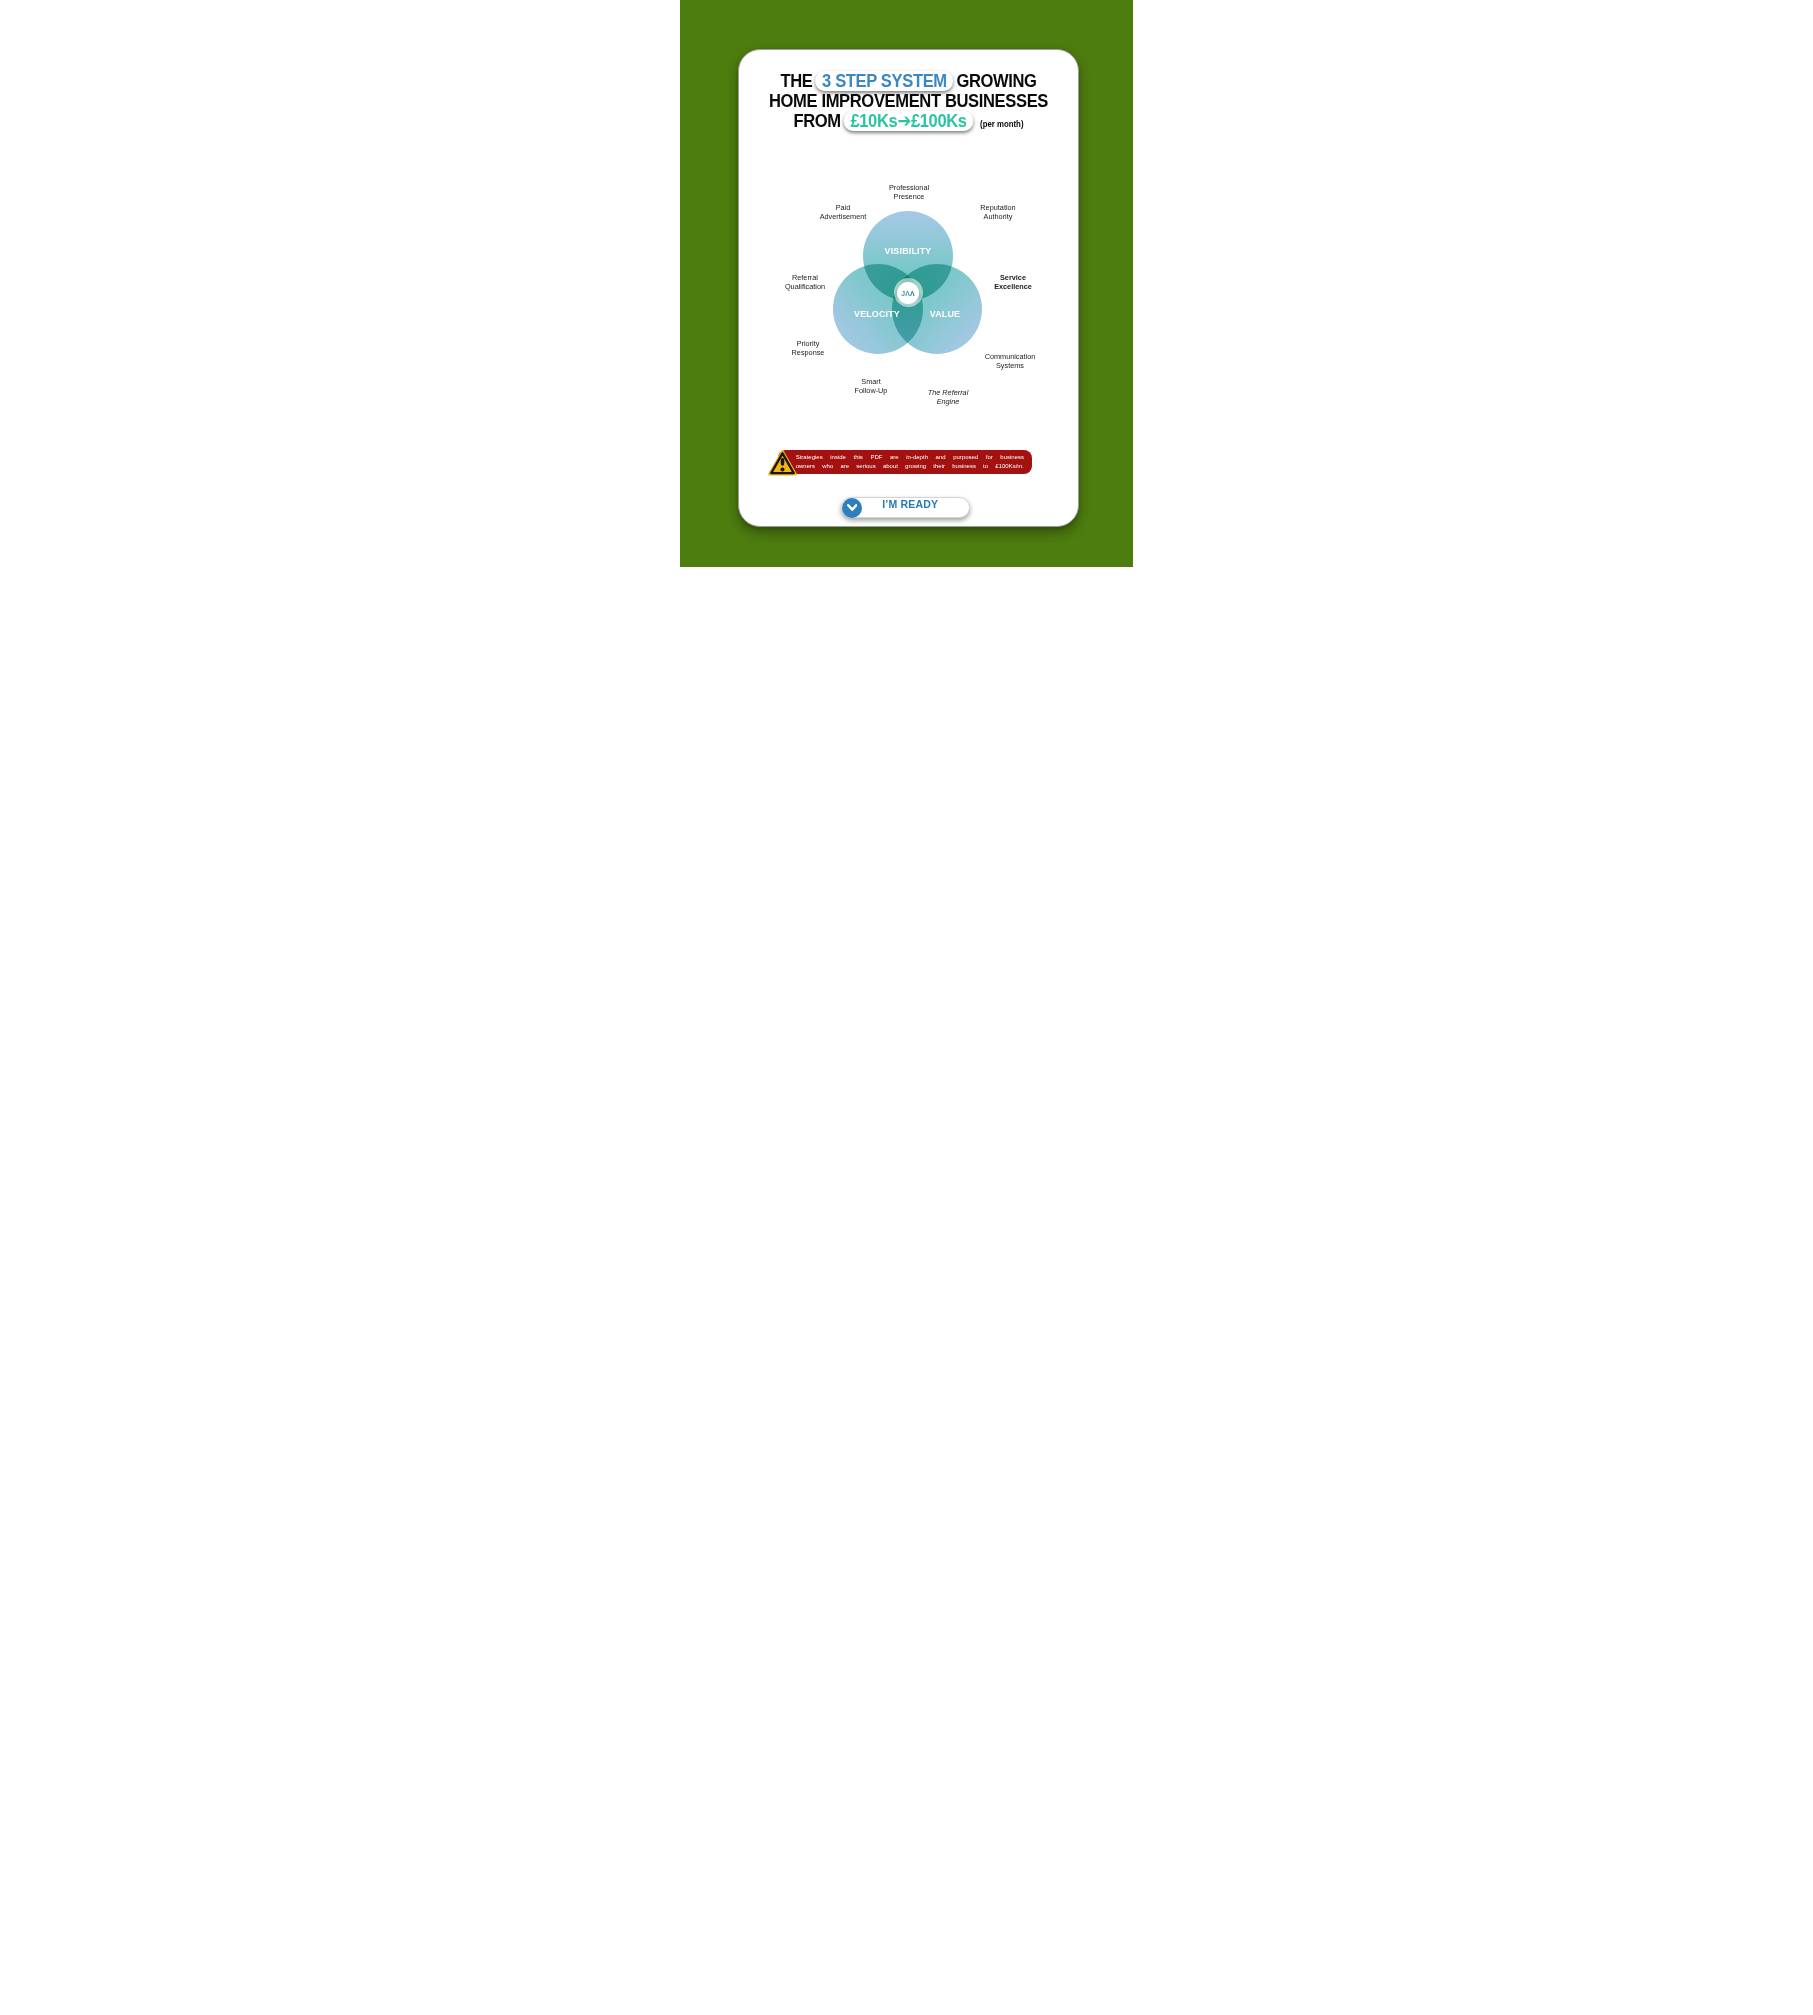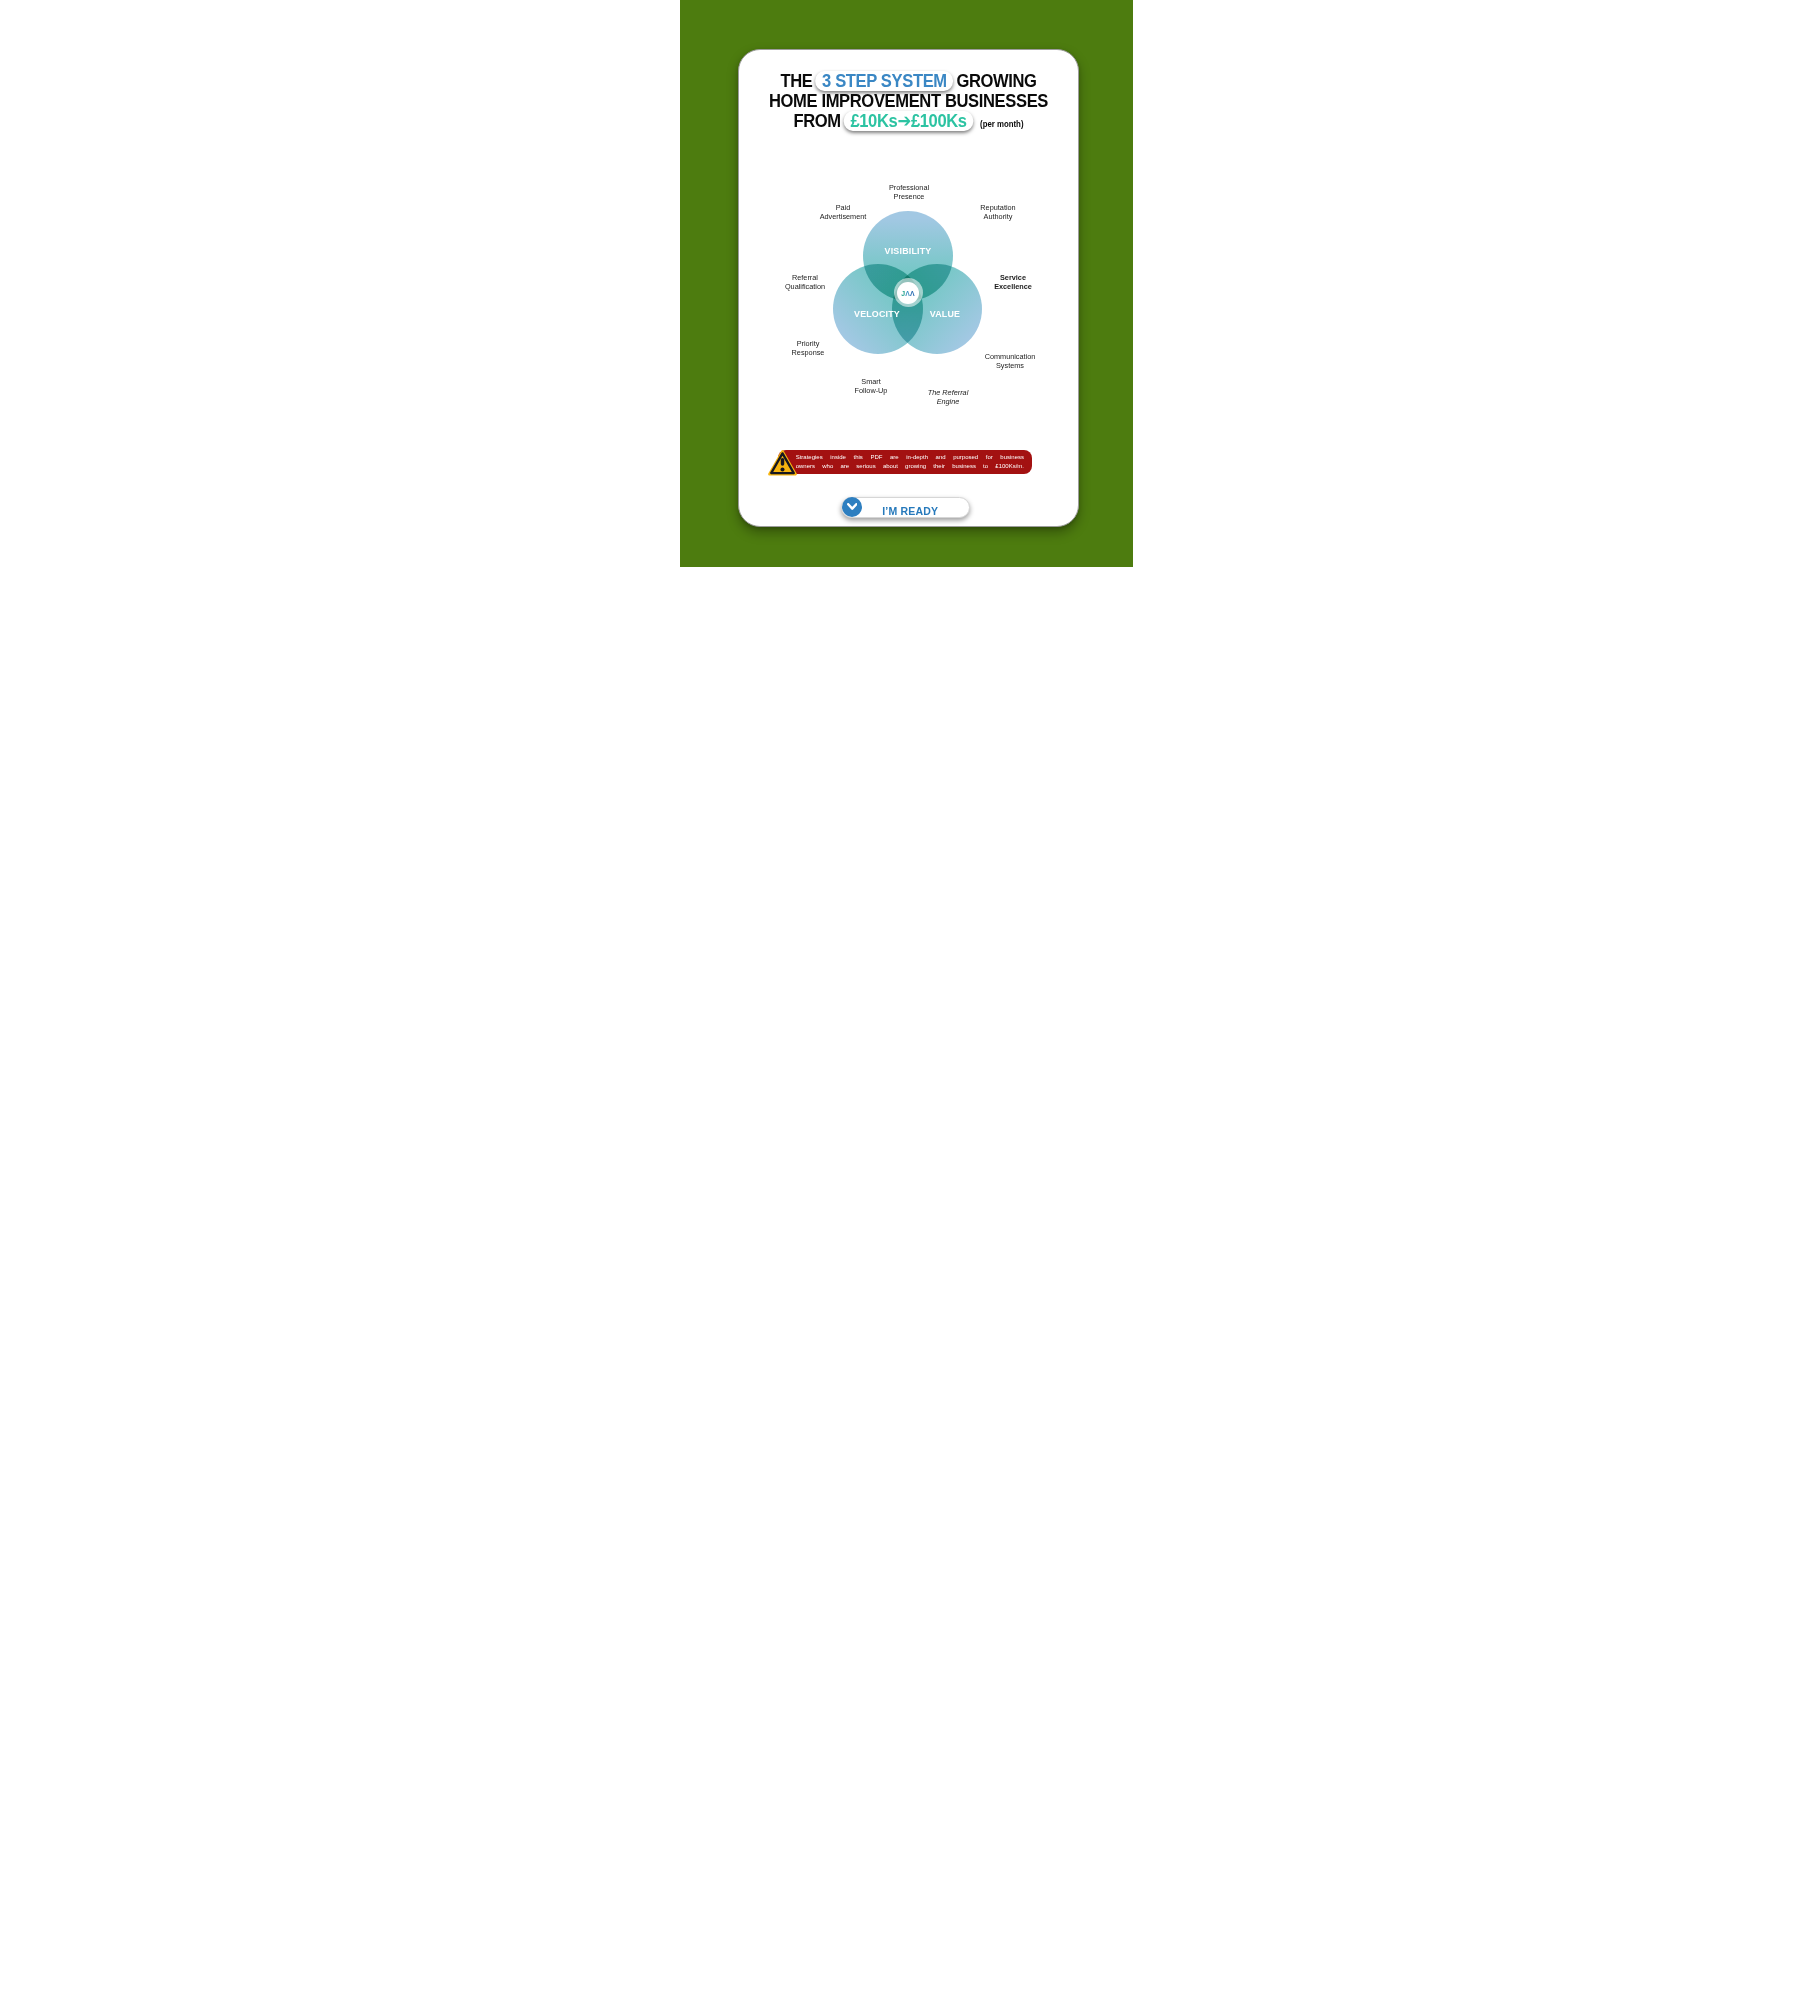--- a/index.html
+++ b/index.html
@@ -148,21 +148,21 @@
 
   
   .cta {
     position: absolute;
     left: 161px; top: 497px;
     width: 129px; height: 21px;
     background: #ffffff;
     border: 0.4px solid #d6d6d6;
     border-radius: 10.5px;
     box-shadow: 0 2.4px 5.6px rgba(0,0,0,0.38);
-    display: flex; align-items: flex-end;
+    display: flex; align-items: flex-start;
     cursor: pointer;
     z-index: 2;
   }
   .cta-circle {
     width: 20px; height: 20px;
     margin-left: 0px;
     border-radius: 50%;
     background: #2e7fc0;
     display: flex; align-items: center; justify-content: center;
     flex: 0 0 auto;

